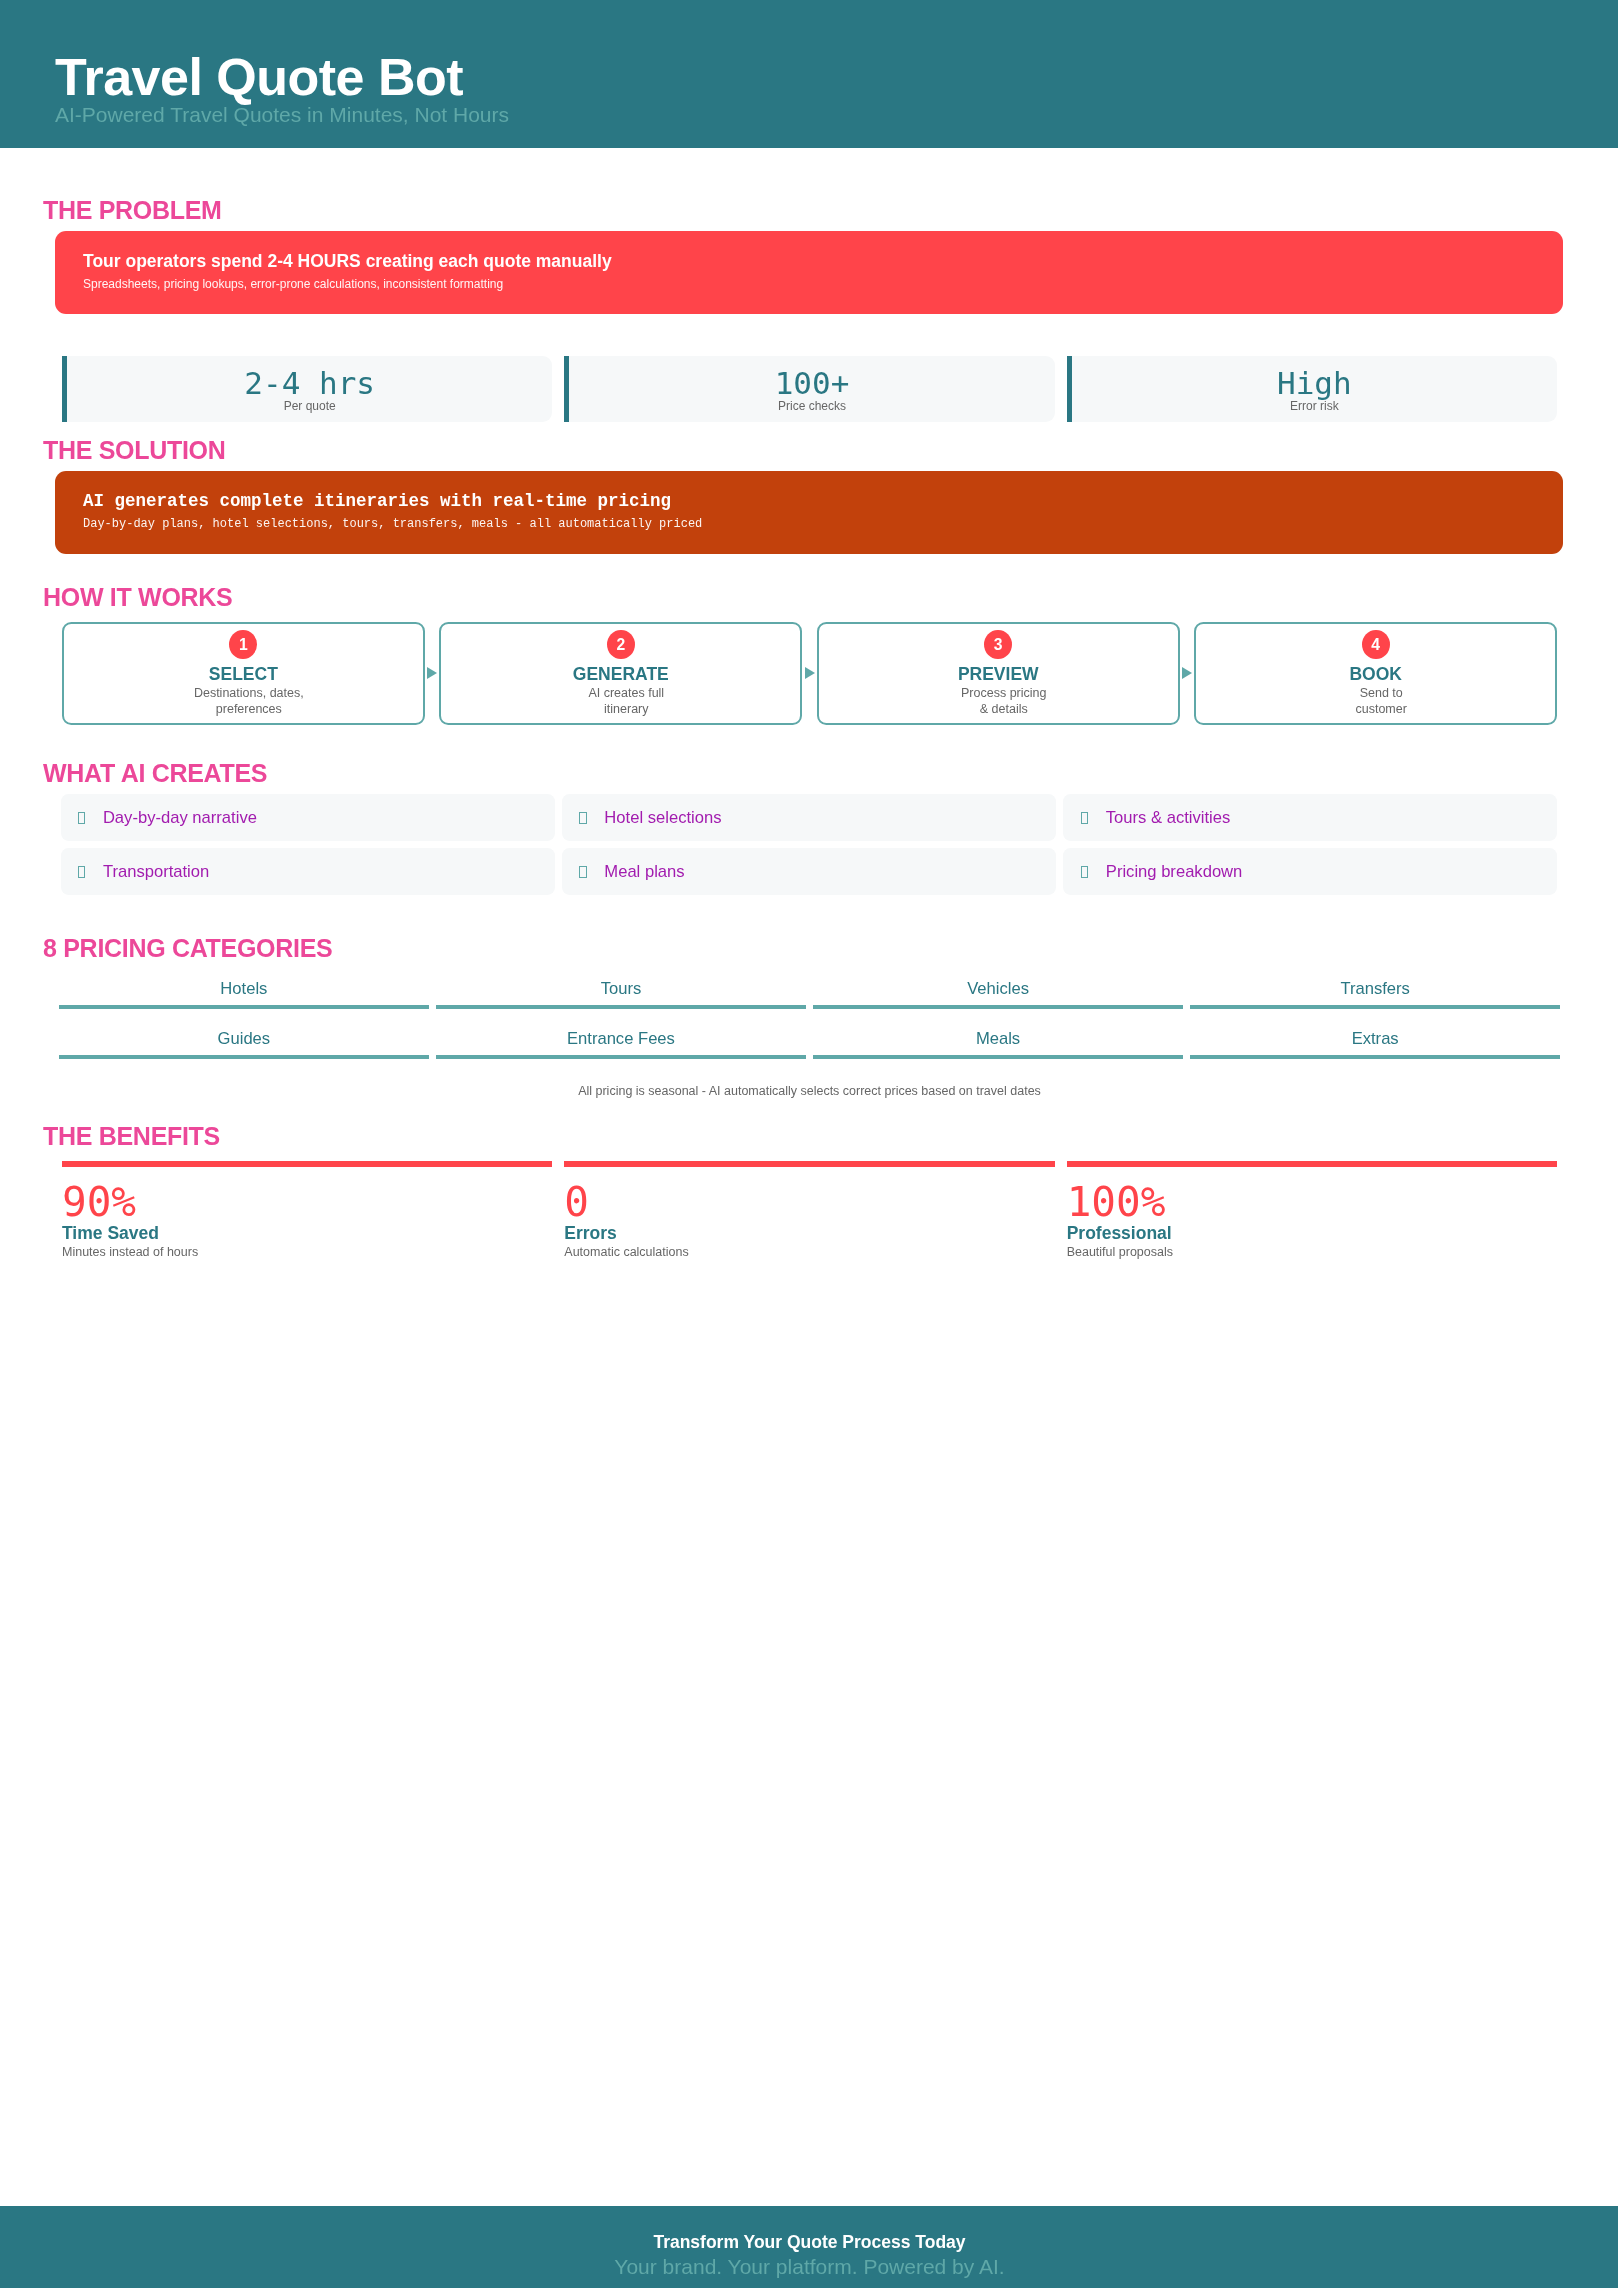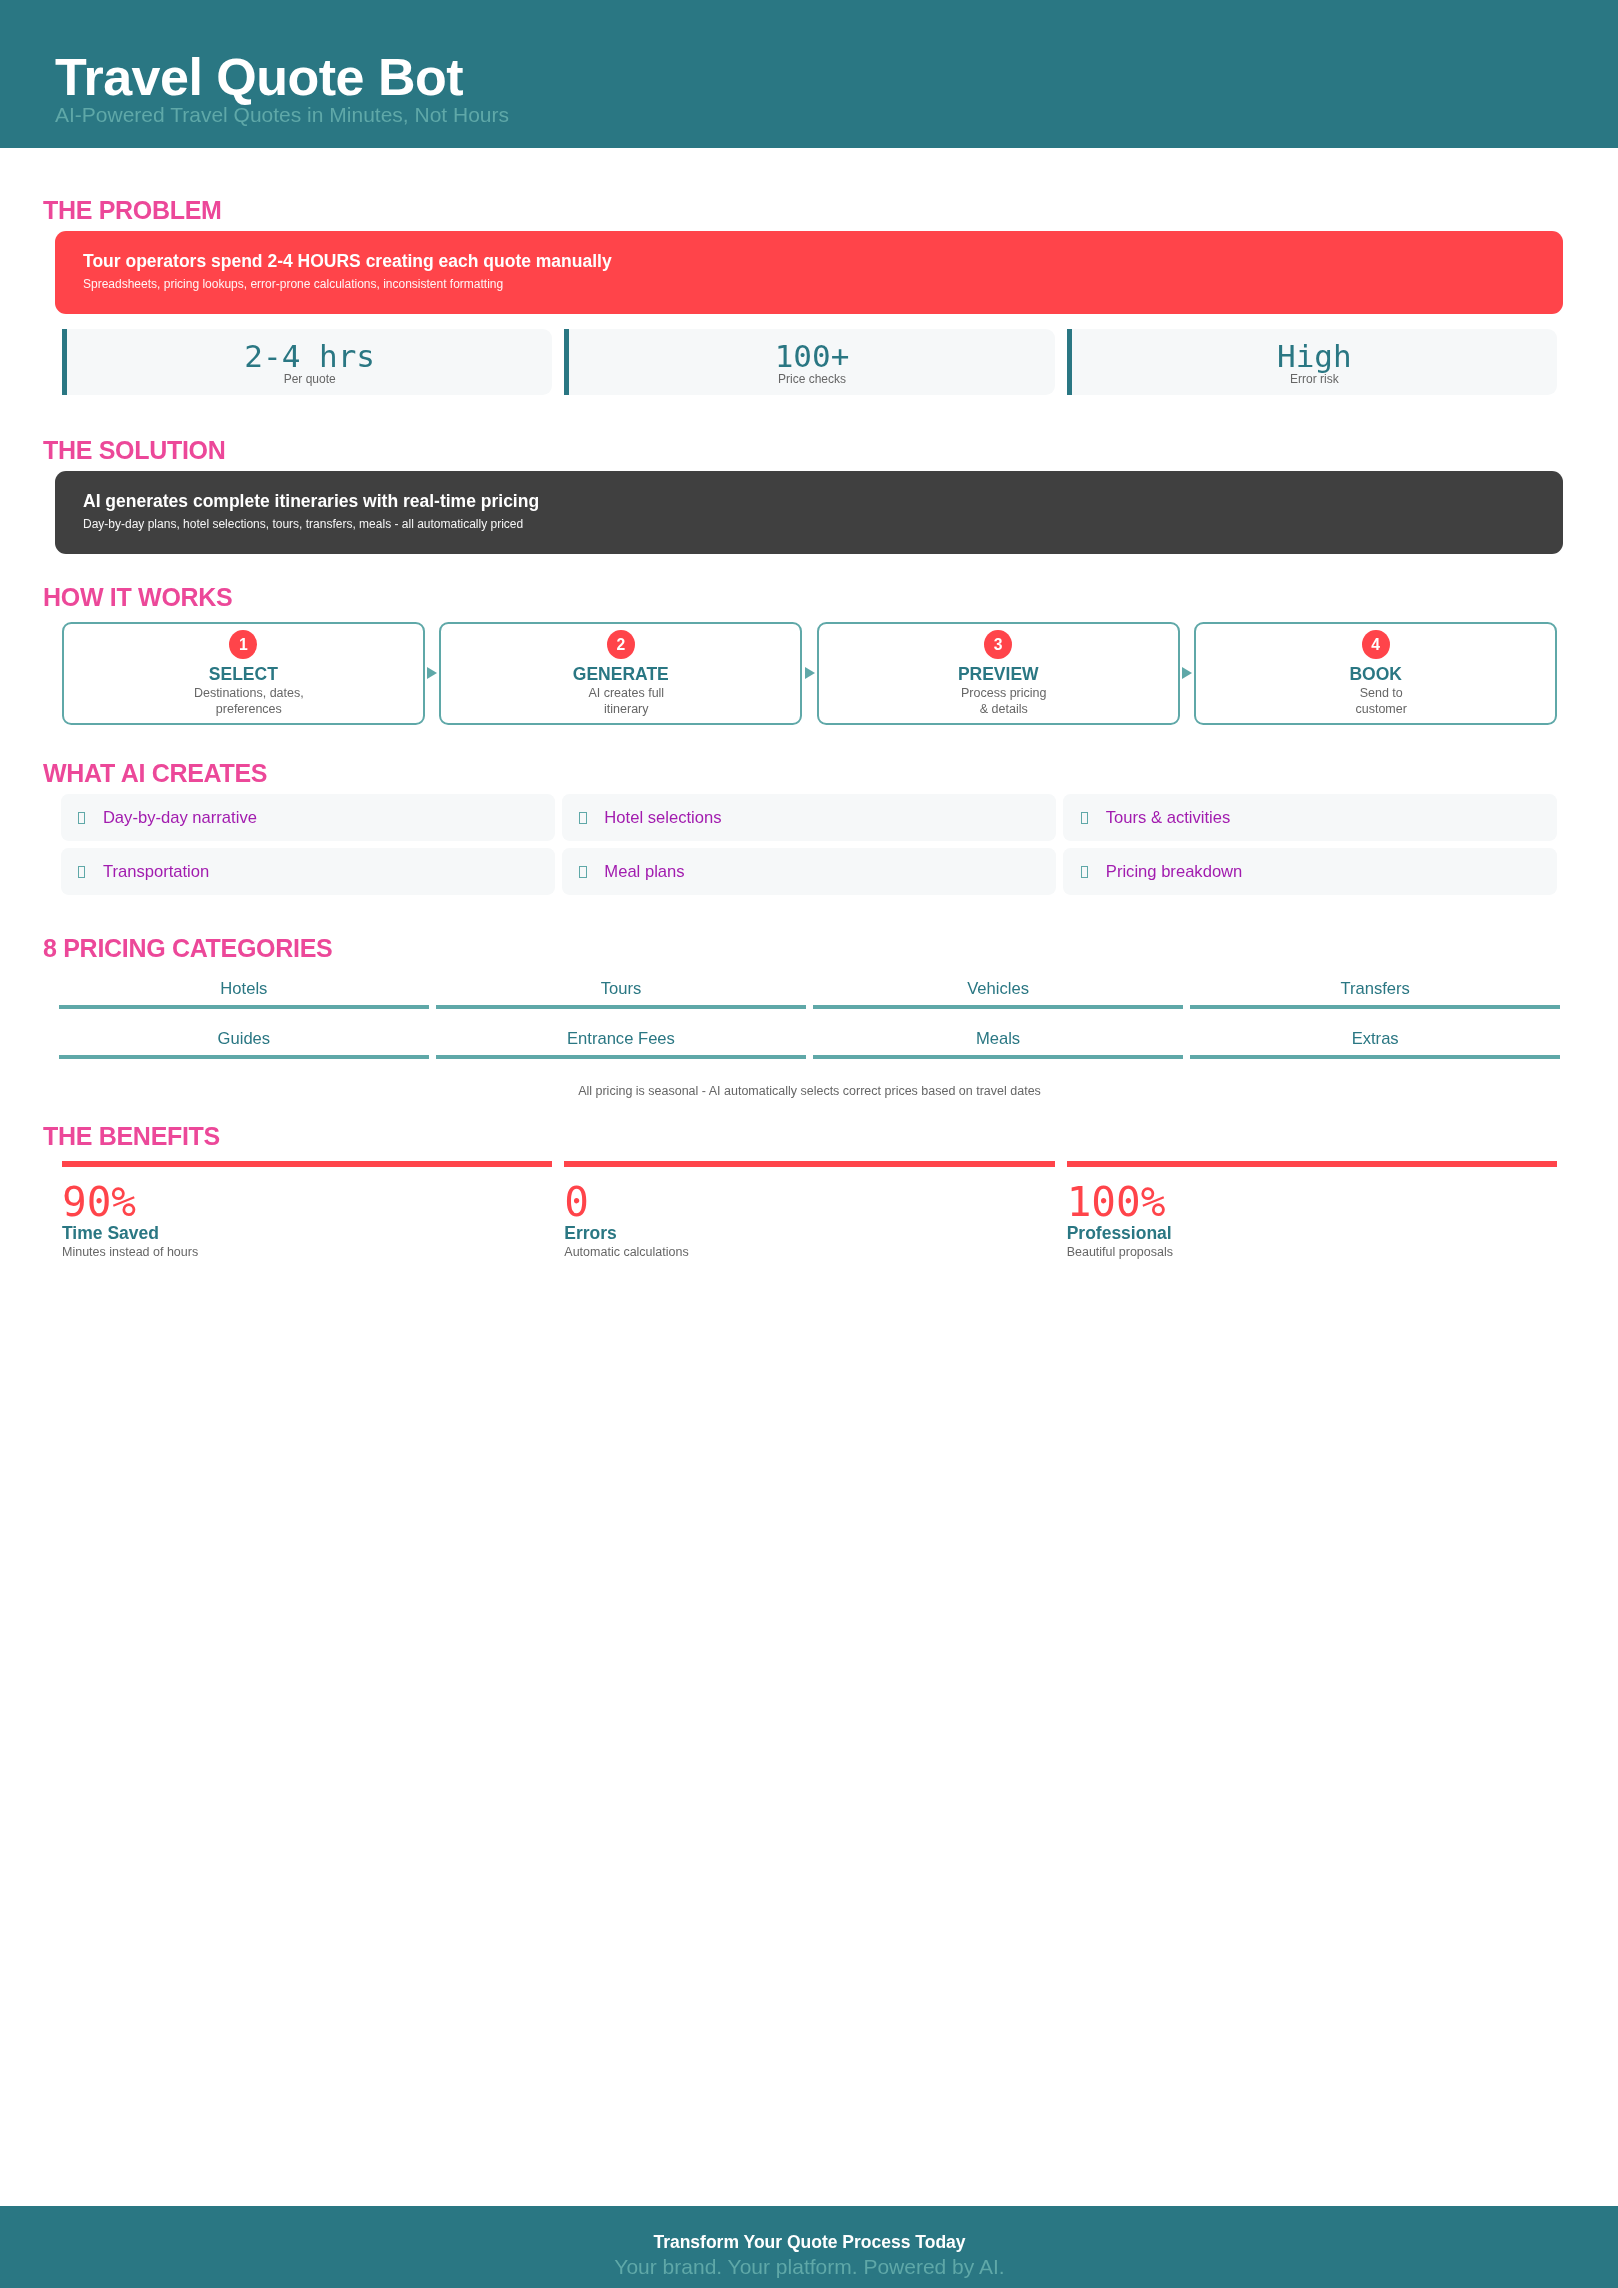--- a/index.html
+++ b/index.html
@@ -7,25 +7,25 @@
   body { position: relative; overflow: hidden; }
 
   .header { position: absolute; left: 0; top: 0; width: 1619px; height: 148px; background: #2a7783; }
   .header h1 { position: absolute; left: 55px; top: 48px; font-size: 52px; font-weight: bold; color: #ffffff; letter-spacing: -0.5px; line-height: 59px; }
   .header .subtitle { position: absolute; left: 55px; top: 102px; font-size: 21px; color: #5fa8a8; line-height: 26px; }
 
   .section-title { position: absolute; left: 43px; font-size: 25px; font-weight: bold; color: #ec4899; letter-spacing: -0.3px; line-height: 29.5px; }
 
   .banner { position: absolute; left: 55px; width: 1508px; height: 83px; border-radius: 11px; padding: 18.5px 28px; color: #fff; }
   .banner.red { background: #ff444a; }
-  .banner.teal { background: #404040; }
+  .banner.teal { background: #c2410c; font-family: Liberation Mono, monospace; }
   .banner .b-title { font-size: 17.5px; font-weight: bold; line-height: 22px; }
   .banner .b-sub { font-size: 12px; margin-top: 5.5px; line-height: 14.8px; opacity: 0.95; }
 
-  .stats { position: absolute; left: 62px; top: 329px; width: 1495px; height: 66px; display: flex; gap: 12px; }
+  .stats { position: absolute; left: 62px; top: 356px; width: 1495px; height: 66px; display: flex; gap: 12px; }
   .stat { flex: 1; background: #f6f8f9; border-left: 5.5px solid #2a7783; border-radius: 0 9.2px 9.2px 0; text-align: center; padding-top: 11px; }
   .stat .v { font-family: "DejaVu Sans Mono", monospace; font-size: 31px; color: #2a7783; line-height: 33px; }
   .stat .l { font-size: 12px; color: #666; line-height: 13px; }
 
   .steps { position: absolute; left: 62px; top: 622px; width: 1495px; height: 103px; display: flex; gap: 14.8px; }
   .step { position: relative; flex: 1; border: 2.8px solid #5fa8a8; border-radius: 9.2px; text-align: center; padding-top: 5.5px; background: #fff; }
   .step .num { width: 28px; height: 29.5px; border-radius: 50%; background: #ff444a; color: #fff; font-weight: bold; font-size: 15.7px; line-height: 29.5px; margin: 0 auto 3.7px; }
   .step .st { font-size: 17.5px; font-weight: bold; color: #2a7783; line-height: 22px; }
   .step .sd { font-size: 12.5px; color: #666; line-height: 16.6px; padding-left: 11px; }
   .step .arrow { position: absolute; right: -14.8px; top: 43px; width: 0; height: 0; border-top: 6.5px solid transparent; border-bottom: 6.5px solid transparent; border-left: 10px solid #5fa8a8; }

